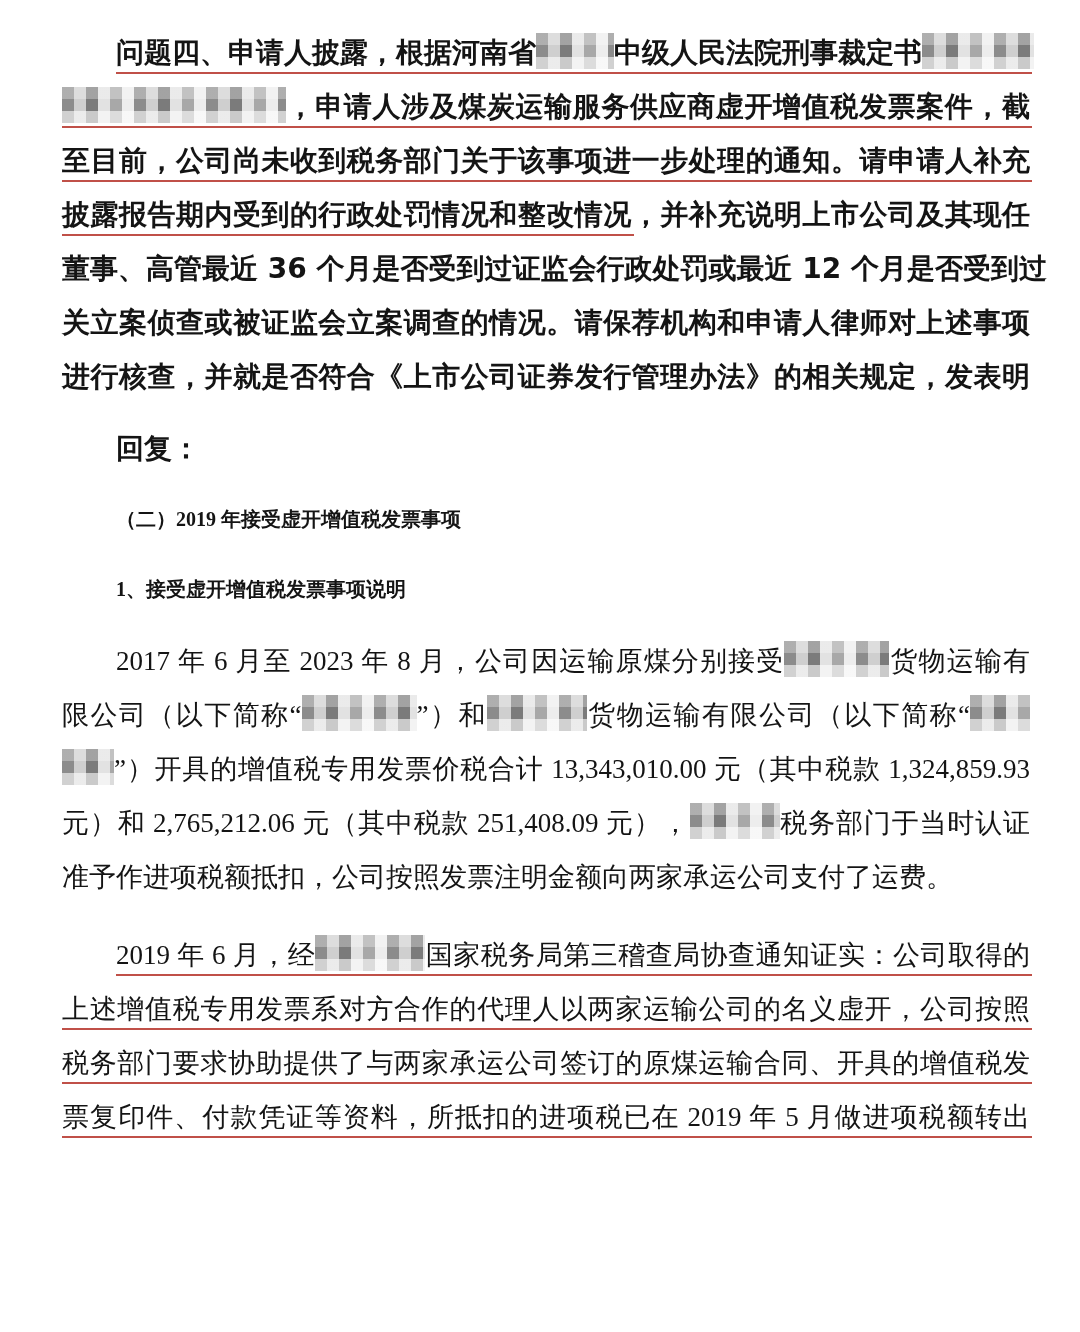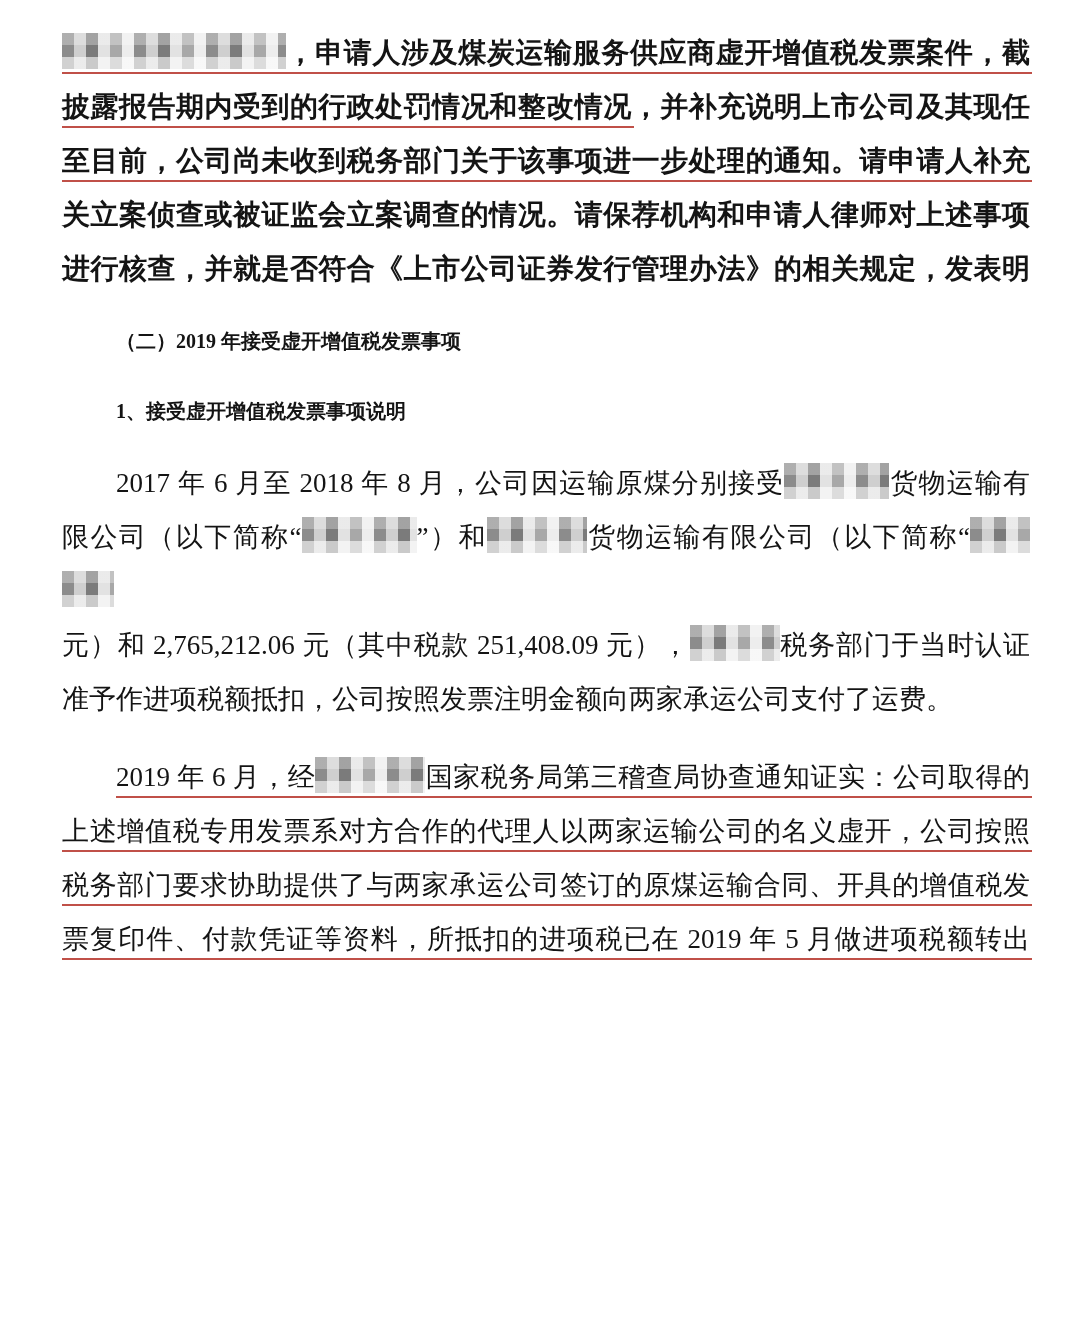--- a/index.html
+++ b/index.html
@@ -72,36 +72,41 @@
         #a8a8a8 48px 60px,
         #ededed 60px 72px);
   }
 </style>
 </head>
 <body>
 
 <div class="page" data-name="document-page">
   <div id="doc" data-name="document-body">
       <div class="para sans-bold" data-name="paragraph-question">
+        <div class="line indent u-full" data-name="text-line"><span data-name="text-run">问题四、申请人披露，根据河南省</span><span class="mosaic" data-name="redaction-mosaic-block" style="width: 78px;"></span><span data-name="text-run">中级人民法院刑事裁定书</span><span class="mosaic" data-name="redaction-mosaic-block" style="width: 112px;"></span></div>
         <div class="line u-full" data-name="text-line"><span class="mosaic" data-name="redaction-mosaic-block" style="width: 224px;"></span><span data-name="text-run">，申请人涉及煤炭运输服务供应商虚开增值税发票案件，截</span></div>
+        <div class="line u-full" data-name="text-line"><span data-name="text-run">至目前，公司尚未收到税务部门关于该事项进一步处理的通知。请申请人补充</span></div>
         <div class="line" data-name="text-line"><span data-name="text-run">披露报告期内受到的行政处罚情况和整改情况，并补充说明上市公司及其现任</span><i class="uline" data-name="red-underline" style="width: 572px;"></i></div>
-        <div class="line u-full" data-name="text-line"><span data-name="text-run">至目前，公司尚未收到税务部门关于该事项进一步处理的通知。请申请人补充</span></div>
+        <div class="line" data-name="text-line"><span data-name="text-run">董事、高管最近 36 个月是否受到过证监会行政处罚或最近 12 个月是否受到过</span></div>
         <div class="line" data-name="text-line"><span data-name="text-run">关立案侦查或被证监会立案调查的情况。请保荐机构和申请人律师对上述事项</span></div>
         <div class="line" data-name="text-line"><span data-name="text-run">进行核查，并就是否符合《上市公司证券发行管理办法》的相关规定，发表明</span></div>
+      </div>
+      <div class="para sans-bold" data-name="paragraph-reply-label">
+        <div class="line indent last" data-name="text-line"><span data-name="text-run">回复：</span></div>
       </div>
       <div class="para serif-bold" data-name="paragraph-section-heading">
         <div class="line indent last" data-name="text-line"><span data-name="text-run">（二）2019 年接受虚开增值税发票事项</span></div>
       </div>
       <div class="para serif-bold" data-name="paragraph-sub-heading">
         <div class="line indent last" data-name="text-line"><span data-name="text-run">1、接受虚开增值税发票事项说明</span></div>
       </div>
       <div class="para" data-name="paragraph-body-1">
-        <div class="line indent" data-name="text-line"><span data-name="text-run">2017 年 6 月至 2018 年 8 月，公司因运输原煤分别接受</span><span class="mosaic" data-name="redaction-mosaic-block" style="width: 105px;"></span><span data-name="text-run">货物运输有</span></div>
+        <div class="line indent" data-name="text-line"><span data-name="text-run">2017 年 6 月至 2023 年 8 月，公司因运输原煤分别接受</span><span class="mosaic" data-name="redaction-mosaic-block" style="width: 105px;"></span><span data-name="text-run">货物运输有</span></div>
         <div class="line" data-name="text-line"><span data-name="text-run">限公司（以下简称“</span><span class="mosaic" data-name="redaction-mosaic-block" style="width: 115px;"></span><span data-name="text-run">”）和</span><span class="mosaic" data-name="redaction-mosaic-block" style="width: 100px;"></span><span data-name="text-run">货物运输有限公司（以下简称“</span><span class="mosaic" data-name="redaction-mosaic-block" style="width: 60px;"></span></div>
-        <div class="line" data-name="text-line"><span class="mosaic" data-name="redaction-mosaic-block" style="width: 52px;"></span></div>
+        <div class="line" data-name="text-line"><span class="mosaic" data-name="redaction-mosaic-block" style="width: 52px;"></span><span data-name="text-run">”）开具的增值税专用发票价税合计 13,343,010.00 元（其中税款 1,324,859.93</span></div>
         <div class="line" data-name="text-line"><span data-name="text-run">元）和 2,765,212.06 元（其中税款 251,408.09 元），</span><span class="mosaic" data-name="redaction-mosaic-block" style="width: 90px;"></span><span data-name="text-run">税务部门于当时认证</span></div>
         <div class="line last" data-name="text-line"><span data-name="text-run">准予作进项税额抵扣，公司按照发票注明金额向两家承运公司支付了运费。</span></div>
       </div>
       <div class="para" data-name="paragraph-body-2">
         <div class="line indent u-full" data-name="text-line"><span data-name="text-run">2019 年 6 月，经</span><span class="mosaic" data-name="redaction-mosaic-block" style="width: 110px;"></span><span data-name="text-run">国家税务局第三稽查局协查通知证实：公司取得的</span></div>
         <div class="line u-full" data-name="text-line"><span data-name="text-run">上述增值税专用发票系对方合作的代理人以两家运输公司的名义虚开，公司按照</span></div>
         <div class="line u-full" data-name="text-line"><span data-name="text-run">税务部门要求协助提供了与两家承运公司签订的原煤运输合同、开具的增值税发</span></div>
         <div class="line u-full" data-name="text-line"><span data-name="text-run">票复印件、付款凭证等资料，所抵扣的进项税已在 2019 年 5 月做进项税额转出</span></div>
       </div>
     </div>

